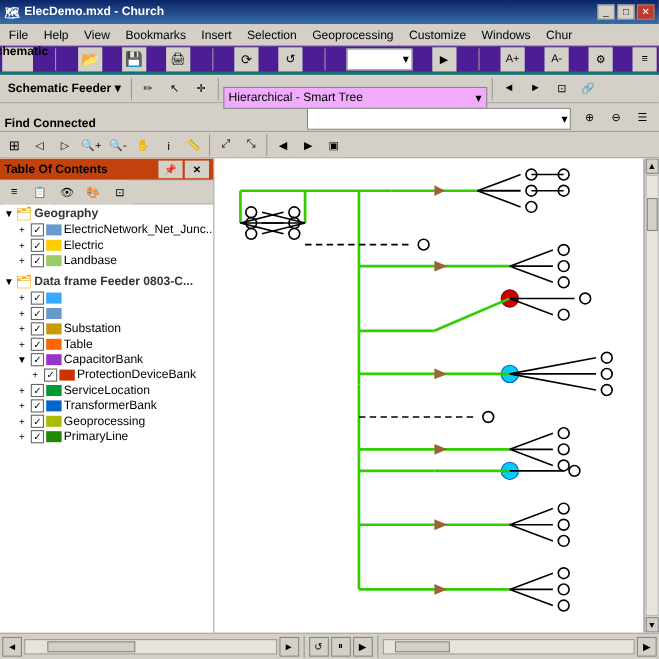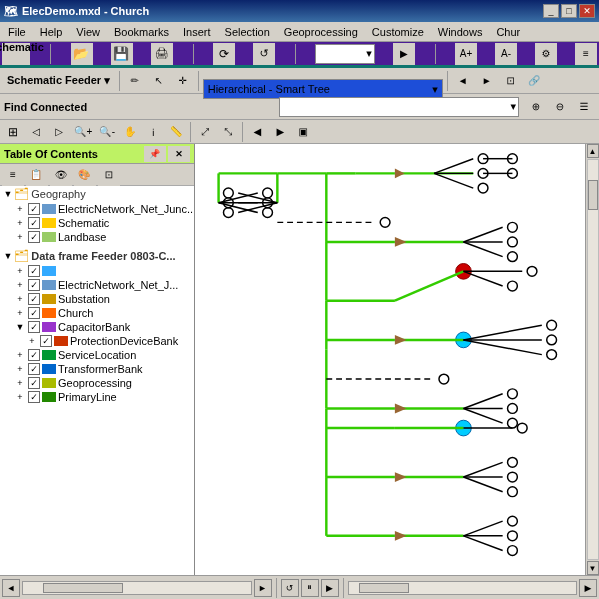--- a/index.html
+++ b/index.html
@@ -65,28 +65,28 @@
     
     .schematic-row {
       background: #d4d0c8;
       height: 26px;
       display: flex;
       align-items: center;
       padding: 1px 2px;
       border-bottom: 1px solid #a0a0a0;
       gap: 2px;
     }
-    .schematic-dropdown { background: #1d4ed8; border: 1px solid #888; height: 20px; display: flex; align-items: center; padding: 0 4px; font-size: 11px; cursor: pointer; margin-top: 17px; }
+    .schematic-dropdown { background: #f0abfc; border: 1px solid #888; height: 20px; display: flex; align-items: center; padding: 0 4px; font-size: 11px; cursor: pointer; margin-top: 17px; }
 
     
     .find-connected-bar {
       background: #d4d0c8;
       height: 26px;
       display: flex;
-      align-items: center;
+      align-items: flex-end;
       padding: 1px 4px;
       border-bottom: 1px solid #a0a0a0;
       gap: 2px;
     }
     .find-connected-label { font-size: 11px; font-weight: bold; }
 
     
     .map-toolbar-row {
       background: #d4d0c8;
       height: 24px;
@@ -106,21 +106,21 @@
     
     .toc-panel {
       width: 195px;
       background: white;
       border-right: 1px solid #888;
       display: flex;
       flex-direction: column;
       overflow: hidden;
     }
     .toc-header {
-      background: #bef264;
+      background: #c2410c;
       padding: 2px 4px;
       font-size: 11px;
       font-weight: bold;
       border-bottom: 1px solid #999;
       display: flex;
       align-items: center;
       justify-content: space-between;
       height: 20px;
     }
     .toc-toolbar {
@@ -280,33 +280,33 @@
       <div class="toolbar-btn" style="font-size:10px;">📋</div>
       <div class="toolbar-btn" style="font-size:10px;">👁</div>
       <div class="toolbar-btn" style="font-size:10px;">🎨</div>
       <div class="toolbar-btn" style="font-size:10px;">⊡</div>
     </div>
     <div class="toc-content">
 
       <div class="toc-item">
         <span class="expand-icon">▼</span>
         <span class="group-icon folder-icon">🗂</span>
-        <span style="font-weight:normal; color:#333; margin-left:2px;">Geography</span>
+        <span style="font-weight:bold; color:#333; margin-left:2px;">Geography</span>
       </div>
       <div class="toc-item toc-indent-1">
         <span class="expand-icon">+</span>
         <div class="checkbox">✓</div>
         <div class="layer-icon" style="background:#6699cc; width:14px; height:10px;"></div>
         <span>ElectricNetwork_Net_Junc...</span>
       </div>
       <div class="toc-item toc-indent-1">
         <span class="expand-icon">+</span>
         <div class="checkbox">✓</div>
         <div class="layer-icon" style="background:#ffcc00; width:14px; height:10px;"></div>
-        <span>Schematic</span>
+        <span>Electric</span>
       </div>
       <div class="toc-item toc-indent-1">
         <span class="expand-icon">+</span>
         <div class="checkbox">✓</div>
         <div class="layer-icon" style="background:#99cc66; width:14px; height:10px;"></div>
         <span>Landbase</span>
       </div>
 
       <div class="toc-item" style="margin-top:4px;">
         <span class="expand-icon">▼</span>
@@ -315,33 +315,32 @@
       </div>
       <div class="toc-item toc-indent-1">
         <span class="expand-icon">+</span>
         <div class="checkbox">✓</div>
         <div class="layer-icon" style="background:#33aaff; width:14px; height:10px;"></div>
       </div>
       <div class="toc-item toc-indent-1">
         <span class="expand-icon">+</span>
         <div class="checkbox">✓</div>
         <div class="layer-icon" style="background:#6699cc; width:14px; height:10px;"></div>
-        <span>ElectricNetwork_Net_J...</span>
       </div>
       <div class="toc-item toc-indent-1">
         <span class="expand-icon">+</span>
         <div class="checkbox">✓</div>
         <div class="layer-icon" style="background:#cc9900; width:14px; height:10px;"></div>
         <span>Substation</span>
       </div>
       <div class="toc-item toc-indent-1">
         <span class="expand-icon">+</span>
         <div class="checkbox">✓</div>
         <div class="layer-icon" style="background:#ff6600; width:14px; height:10px;"></div>
-        <span>Church</span>
+        <span>Table</span>
       </div>
       <div class="toc-item toc-indent-1">
         <span class="expand-icon">▼</span>
         <div class="checkbox">✓</div>
         <div class="layer-icon" style="background:#9933cc; width:14px; height:10px;"></div>
         <span>CapacitorBank</span>
       </div>
       <div class="toc-item toc-indent-2">
         <span class="expand-icon">+</span>
         <div class="checkbox">✓</div>

